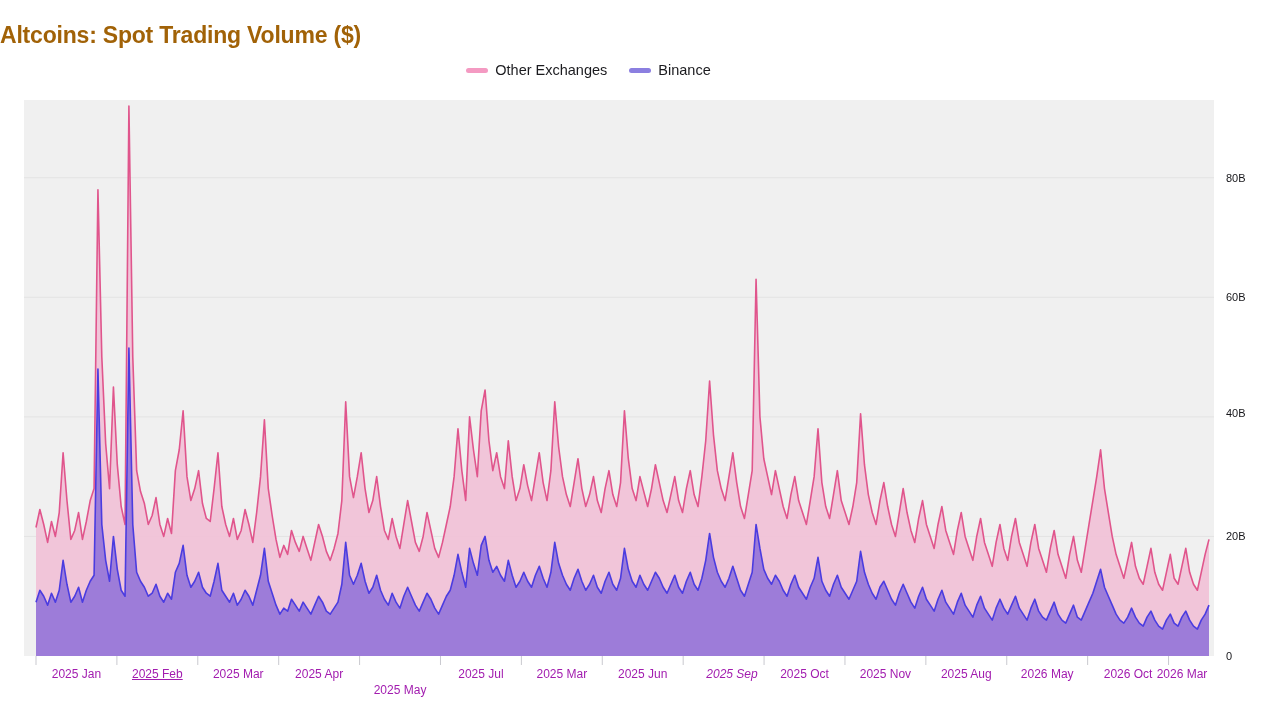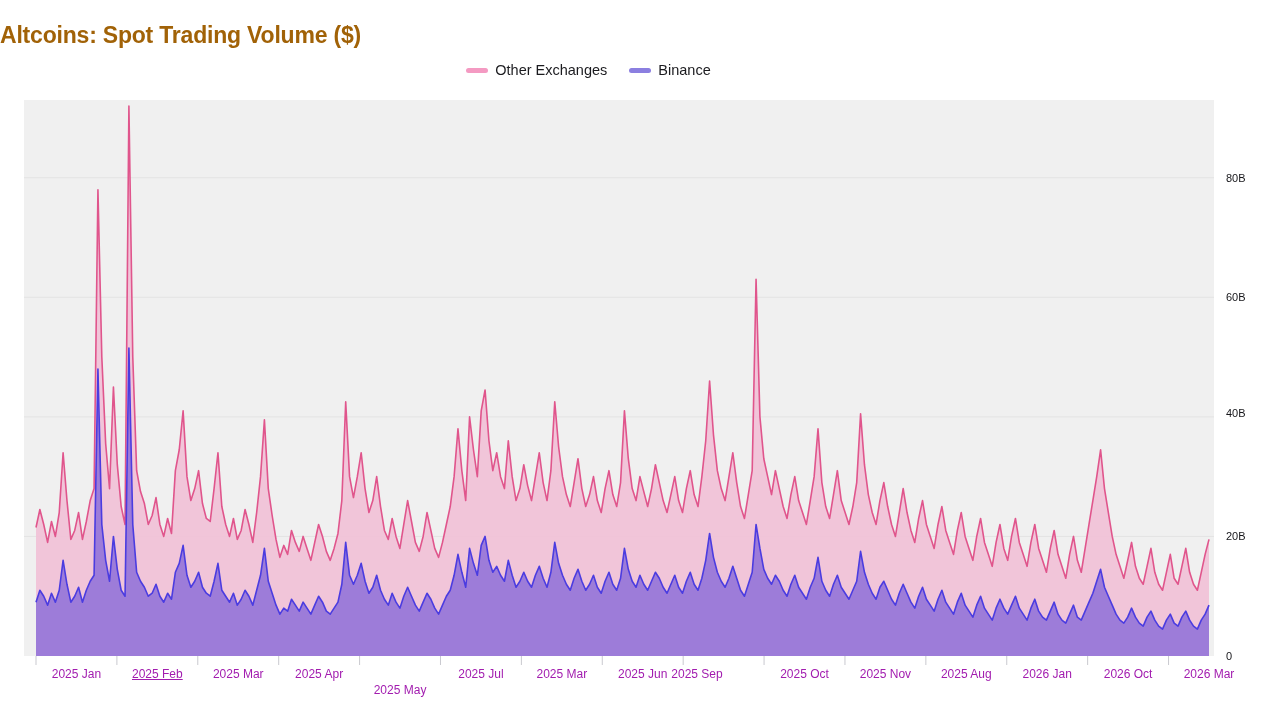--- a/index.html
+++ b/index.html
@@ -149,23 +149,23 @@
       </div>
     <div id="x-axis">
         <div class="xlabel" style="left: 76.4483px;">2025 Jan</div>
         <div class="xlabel" style="left: 157.345px; text-decoration: underline;">2025 Feb</div>
         <div class="xlabel" style="left: 238.241px;">2025 Mar</div>
         <div class="xlabel" style="left: 319.138px;">2025 Apr</div>
         <div class="xlabel" style="left: 400.034px; margin-top: 16px;">2025 May</div>
         <div class="xlabel" style="left: 480.931px;">2025 Jul</div>
         <div class="xlabel" style="left: 561.828px;">2025 Mar</div>
         <div class="xlabel" style="left: 642.724px;">2025 Jun</div>
-        <div class="xlabel" style="left: 697px;">2025 Sep</div>
+        <div class="xlabel" style="left: 732px; font-style: italic;">2025 Sep</div>
         <div class="xlabel" style="left: 804.517px;">2025 Oct</div>
         <div class="xlabel" style="left: 885.414px;">2025 Nov</div>
         <div class="xlabel" style="left: 966.31px;">2025 Aug</div>
-        <div class="xlabel" style="left: 1047.21px;">2026 Jan</div>
+        <div class="xlabel" style="left: 1047.21px;">2026 May</div>
         <div class="xlabel" style="left: 1128.1px;">2026 Oct</div>
-        <div class="xlabel" style="left: 1209px;">2026 Mar</div>
+        <div class="xlabel" style="left: 1182px;">2026 Mar</div>
       </div>
   </div>
 
 </div>
 
 </body></html>

